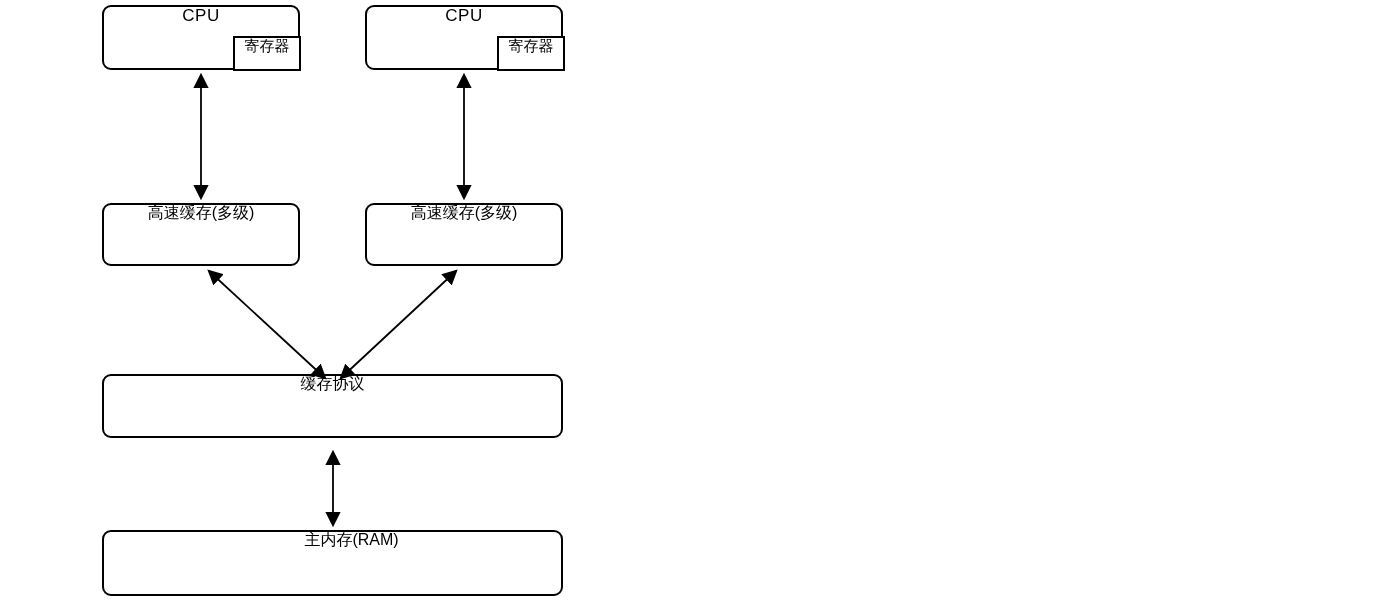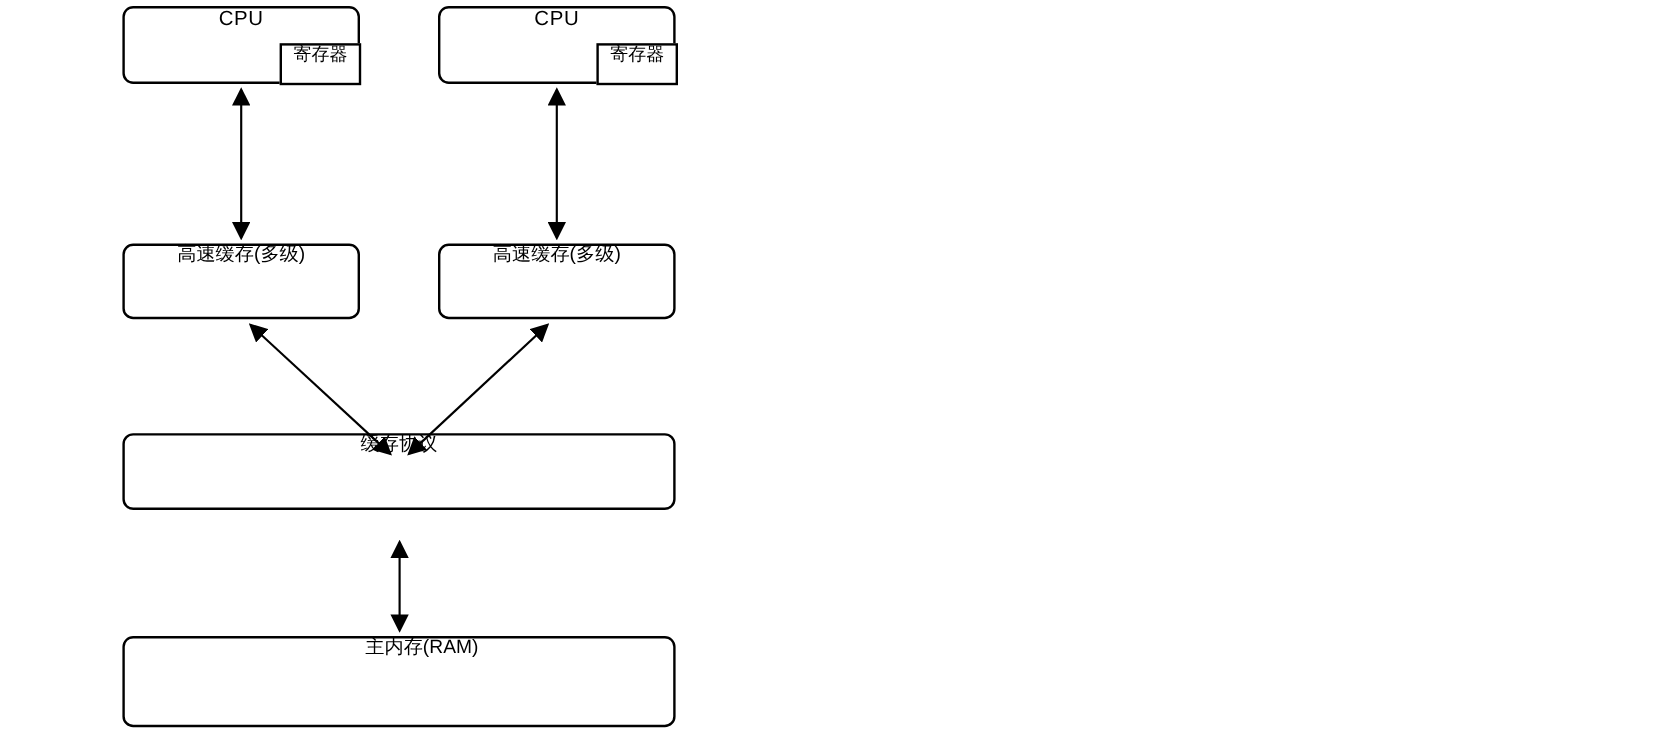--- a/index.html
+++ b/index.html
@@ -34,22 +34,22 @@
   
   .cpu1      { left: 102px; top: 5px;   width: 198px; height: 65px; }
   .register1 { left: 233px; top: 36px;  width: 68px;  height: 35px; z-index: 2; font-size: 15px; }
   
   .cpu2      { left: 365px; top: 5px;   width: 198px; height: 65px; }
   .register2 { left: 497px; top: 36px;  width: 68px;  height: 35px; z-index: 2; font-size: 15px; }
   
   .cache1    { left: 102px; top: 203px; width: 198px; height: 63px; }
   .cache2    { left: 365px; top: 203px; width: 198px; height: 63px; }
   
-  .protocol  { left: 102px; top: 361px; width: 461px; height: 64px; }
-  .ram       { left: 102px; top: 530px; width: 461px; height: 76px; padding-left: 38px; }
+  .protocol  { left: 102px; top: 374px; width: 461px; height: 64px; }
+  .ram       { left: 102px; top: 530px; width: 461px; height: 66px; padding-left: 38px; }
 
   
   .cpu-box .node-label { transform: translateY(0); }
 
   #edges {
     position: absolute;
     left: 0;
     top: 0;
     width: 1400px;
     height: 609px;

